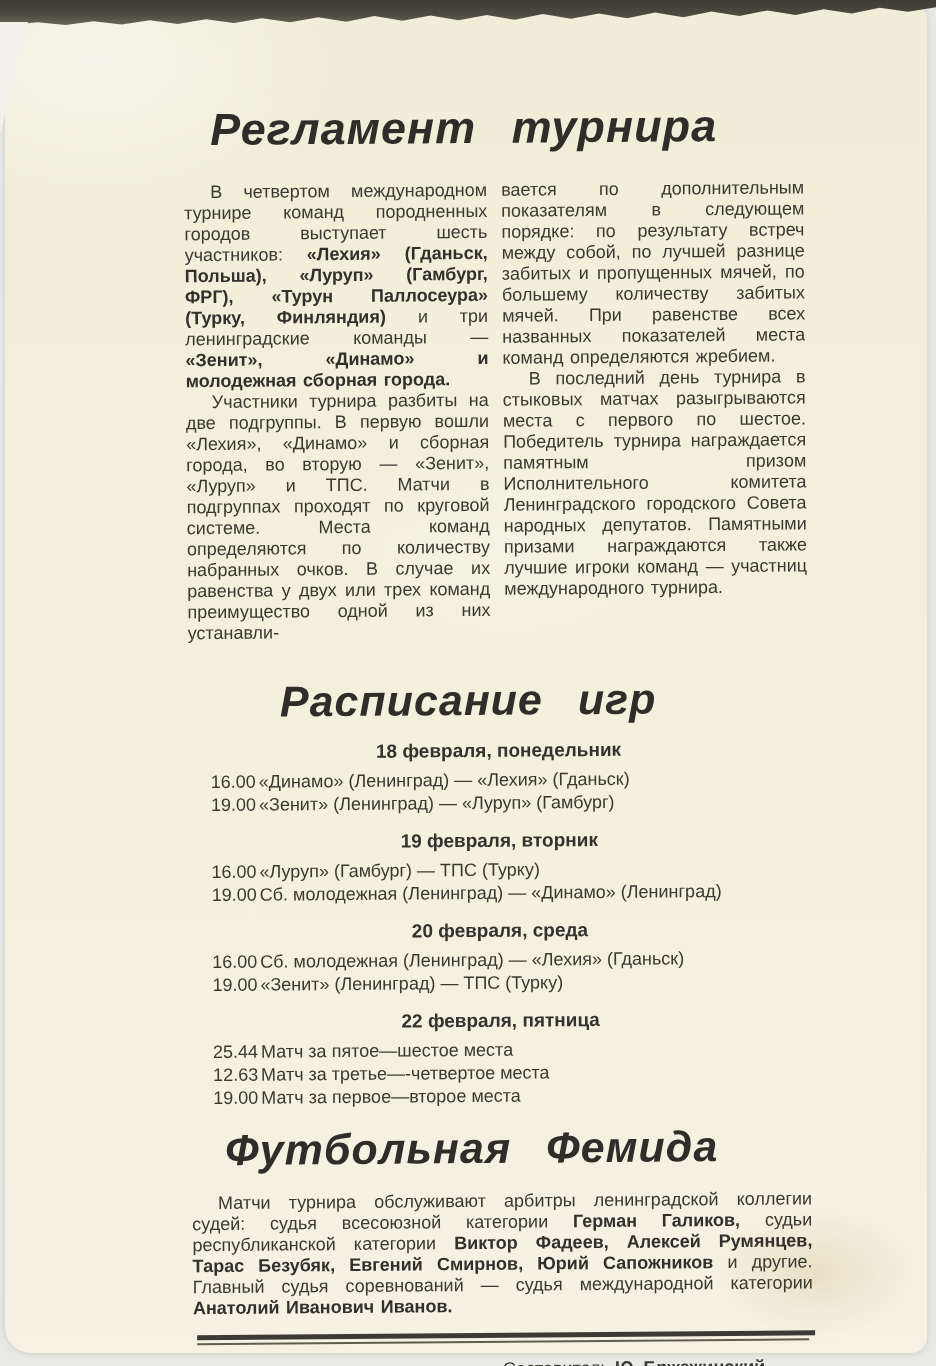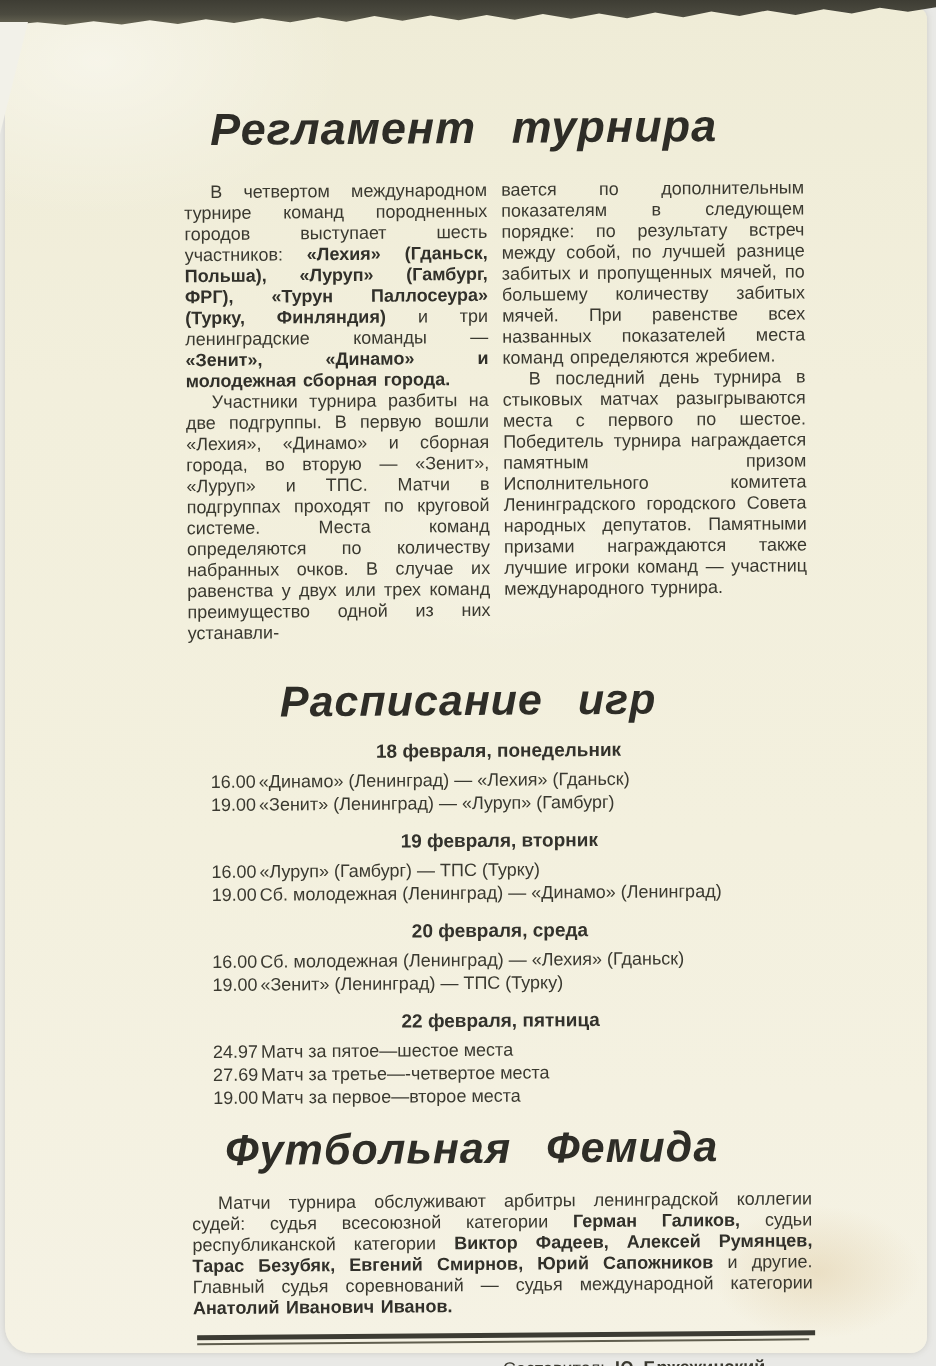--- a/index.html
+++ b/index.html
@@ -161,24 +161,24 @@
         <span class="time">16.00</span><span class="match">Сб. молодежная (Ленинград) — «Лехия» (Гданьск)</span>
       </div>
       <div class="game">
         <span class="time">19.00</span><span class="match">«Зенит» (Ленинград) — ТПС (Турку)</span>
       </div>
     </div>
 
     <div class="day">
       <div class="day-date">22 февраля, пятница</div>
       <div class="game">
-        <span class="time">24.97</span><span class="match">Матч за пятое—шестое места</span>
+        <span class="time">25.44</span><span class="match">Матч за пятое—шестое места</span>
       </div>
       <div class="game">
-        <span class="time">27.69</span><span class="match">Матч за третье—-четвертое места</span>
+        <span class="time">12.63</span><span class="match">Матч за третье—-четвертое места</span>
       </div>
       <div class="game">
         <span class="time">19.00</span><span class="match">Матч за первое—второе места</span>
       </div>
     </div>
 
   </div>
 
   <h2 class="section-title femida-title">Футбольная Фемида</h2>
 

